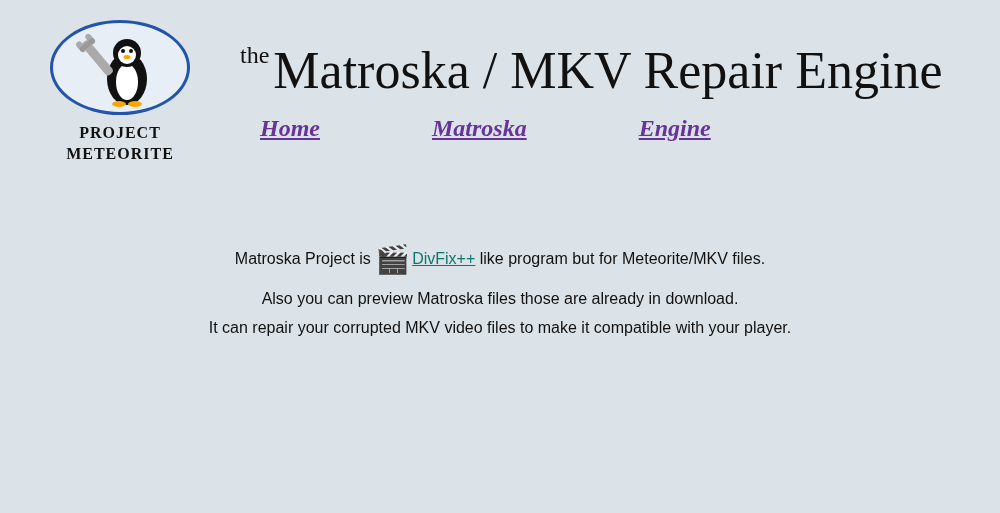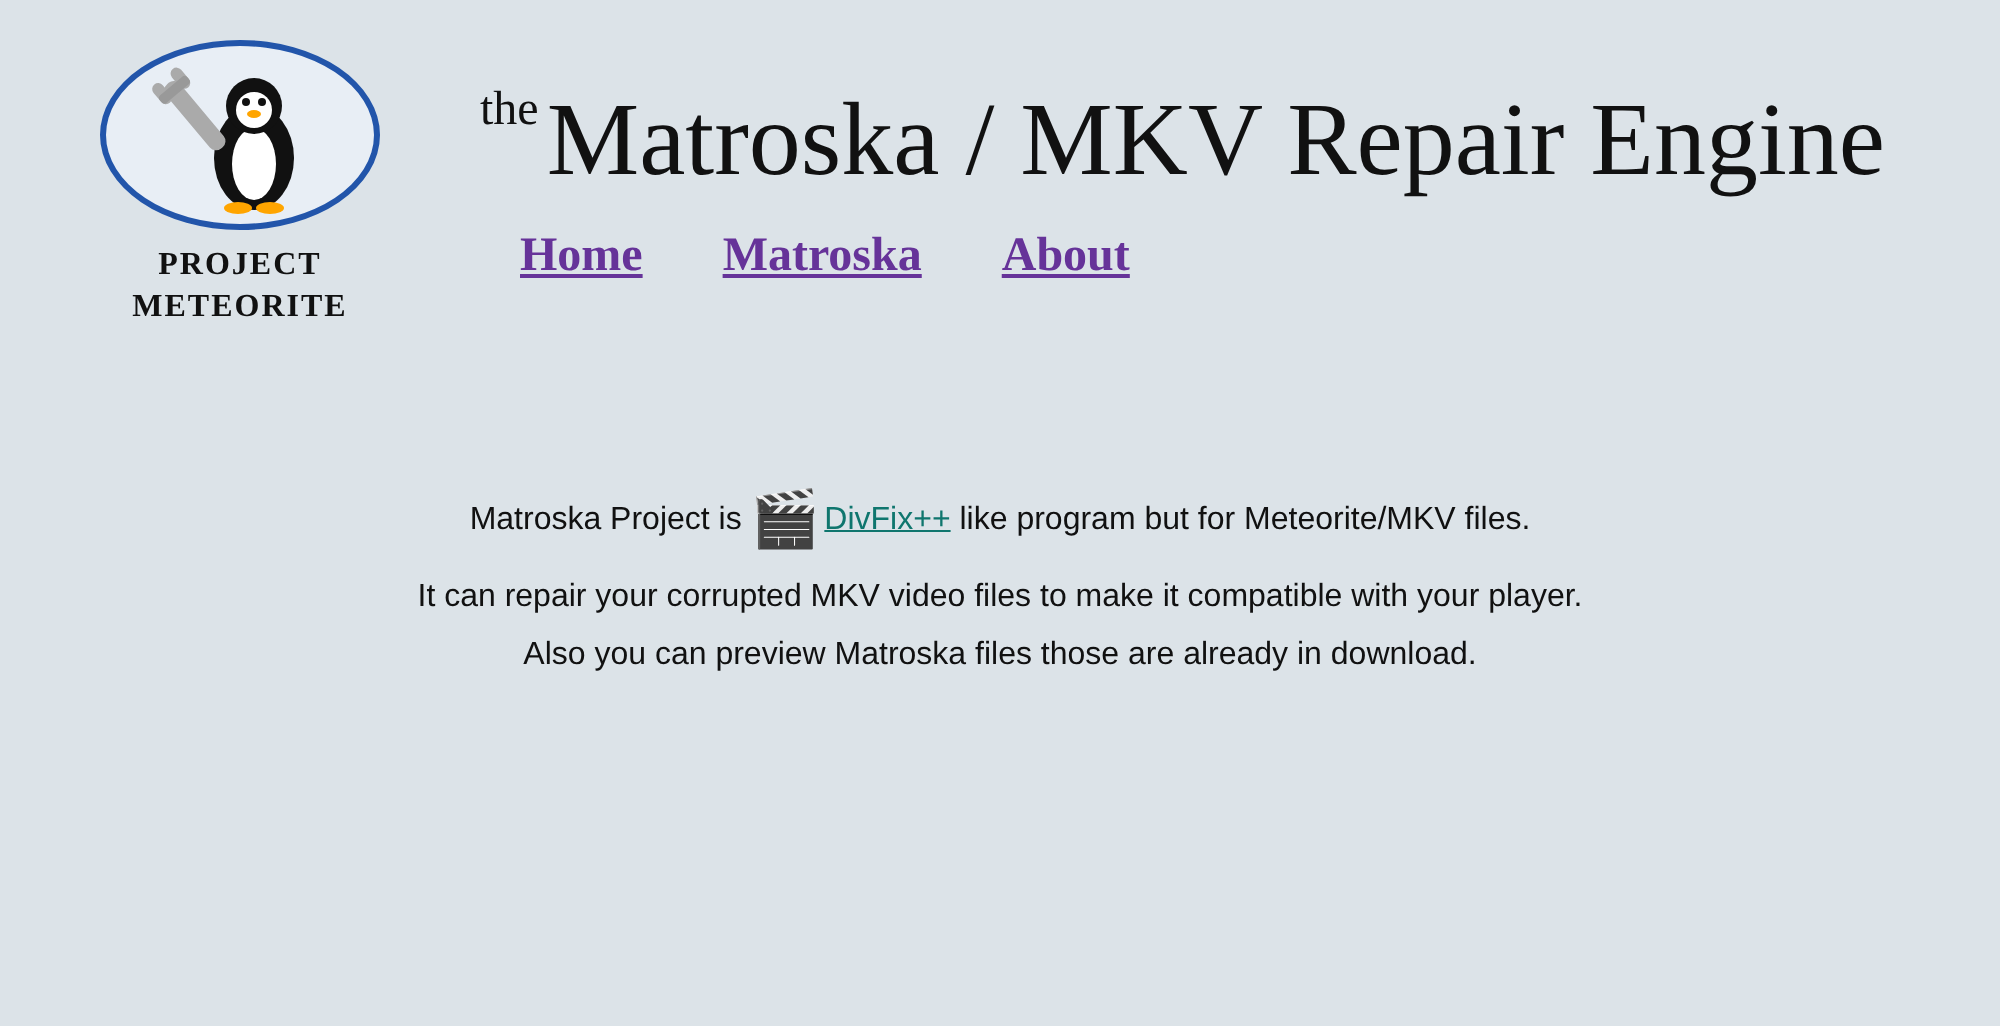--- a/index.html
+++ b/index.html
@@ -72,23 +72,24 @@
     .site-title .the-prefix {
       font-size: 24px;
       vertical-align: top;
       margin-right: 4px;
       font-style: normal;
       margin-top: 32px;
     }
 
     .nav-bar {
       display: flex;
-      gap: 40px;
+      gap: 112px;
       margin-top: 16px;
       margin-left: 20px;
+      font-style: italic;
     }
 
     .nav-link {
       font-family: Times New Roman, Times, serif;
       font-size: 24px;
       font-weight: bold;
       color: #663399;
       text-decoration: underline;
       cursor: pointer;
     }
@@ -172,26 +173,26 @@
     </div>
   </div>
 
   <div class="title-nav-area">
     <div class="site-title">
       <span class="the-prefix">the</span><span>Matroska / MKV Repair Engine</span>
     </div>
     <nav class="nav-bar">
       <a class="nav-link">Home</a>
       <a class="nav-link">Matroska</a>
-      <a class="nav-link">About</a>
+      <a class="nav-link">Engine</a>
     </nav>
   </div>
 </div>
 
 <div class="content-area">
   <div class="content-text">
     <p>
       <span>Matroska Project is </span><span class="clapperboard-icon">🎬</span><a class="divfix-link">DivFix++</a><span> like program but for Meteorite/MKV files.</span>
     </p>
+    <p>Also you can preview Matroska files those are already in download.</p>
     <p>It can repair your corrupted MKV video files to make it compatible with your player.</p>
-    <p>Also you can preview Matroska files those are already in download.</p>
   </div>
 </div>
 
 </body></html>

